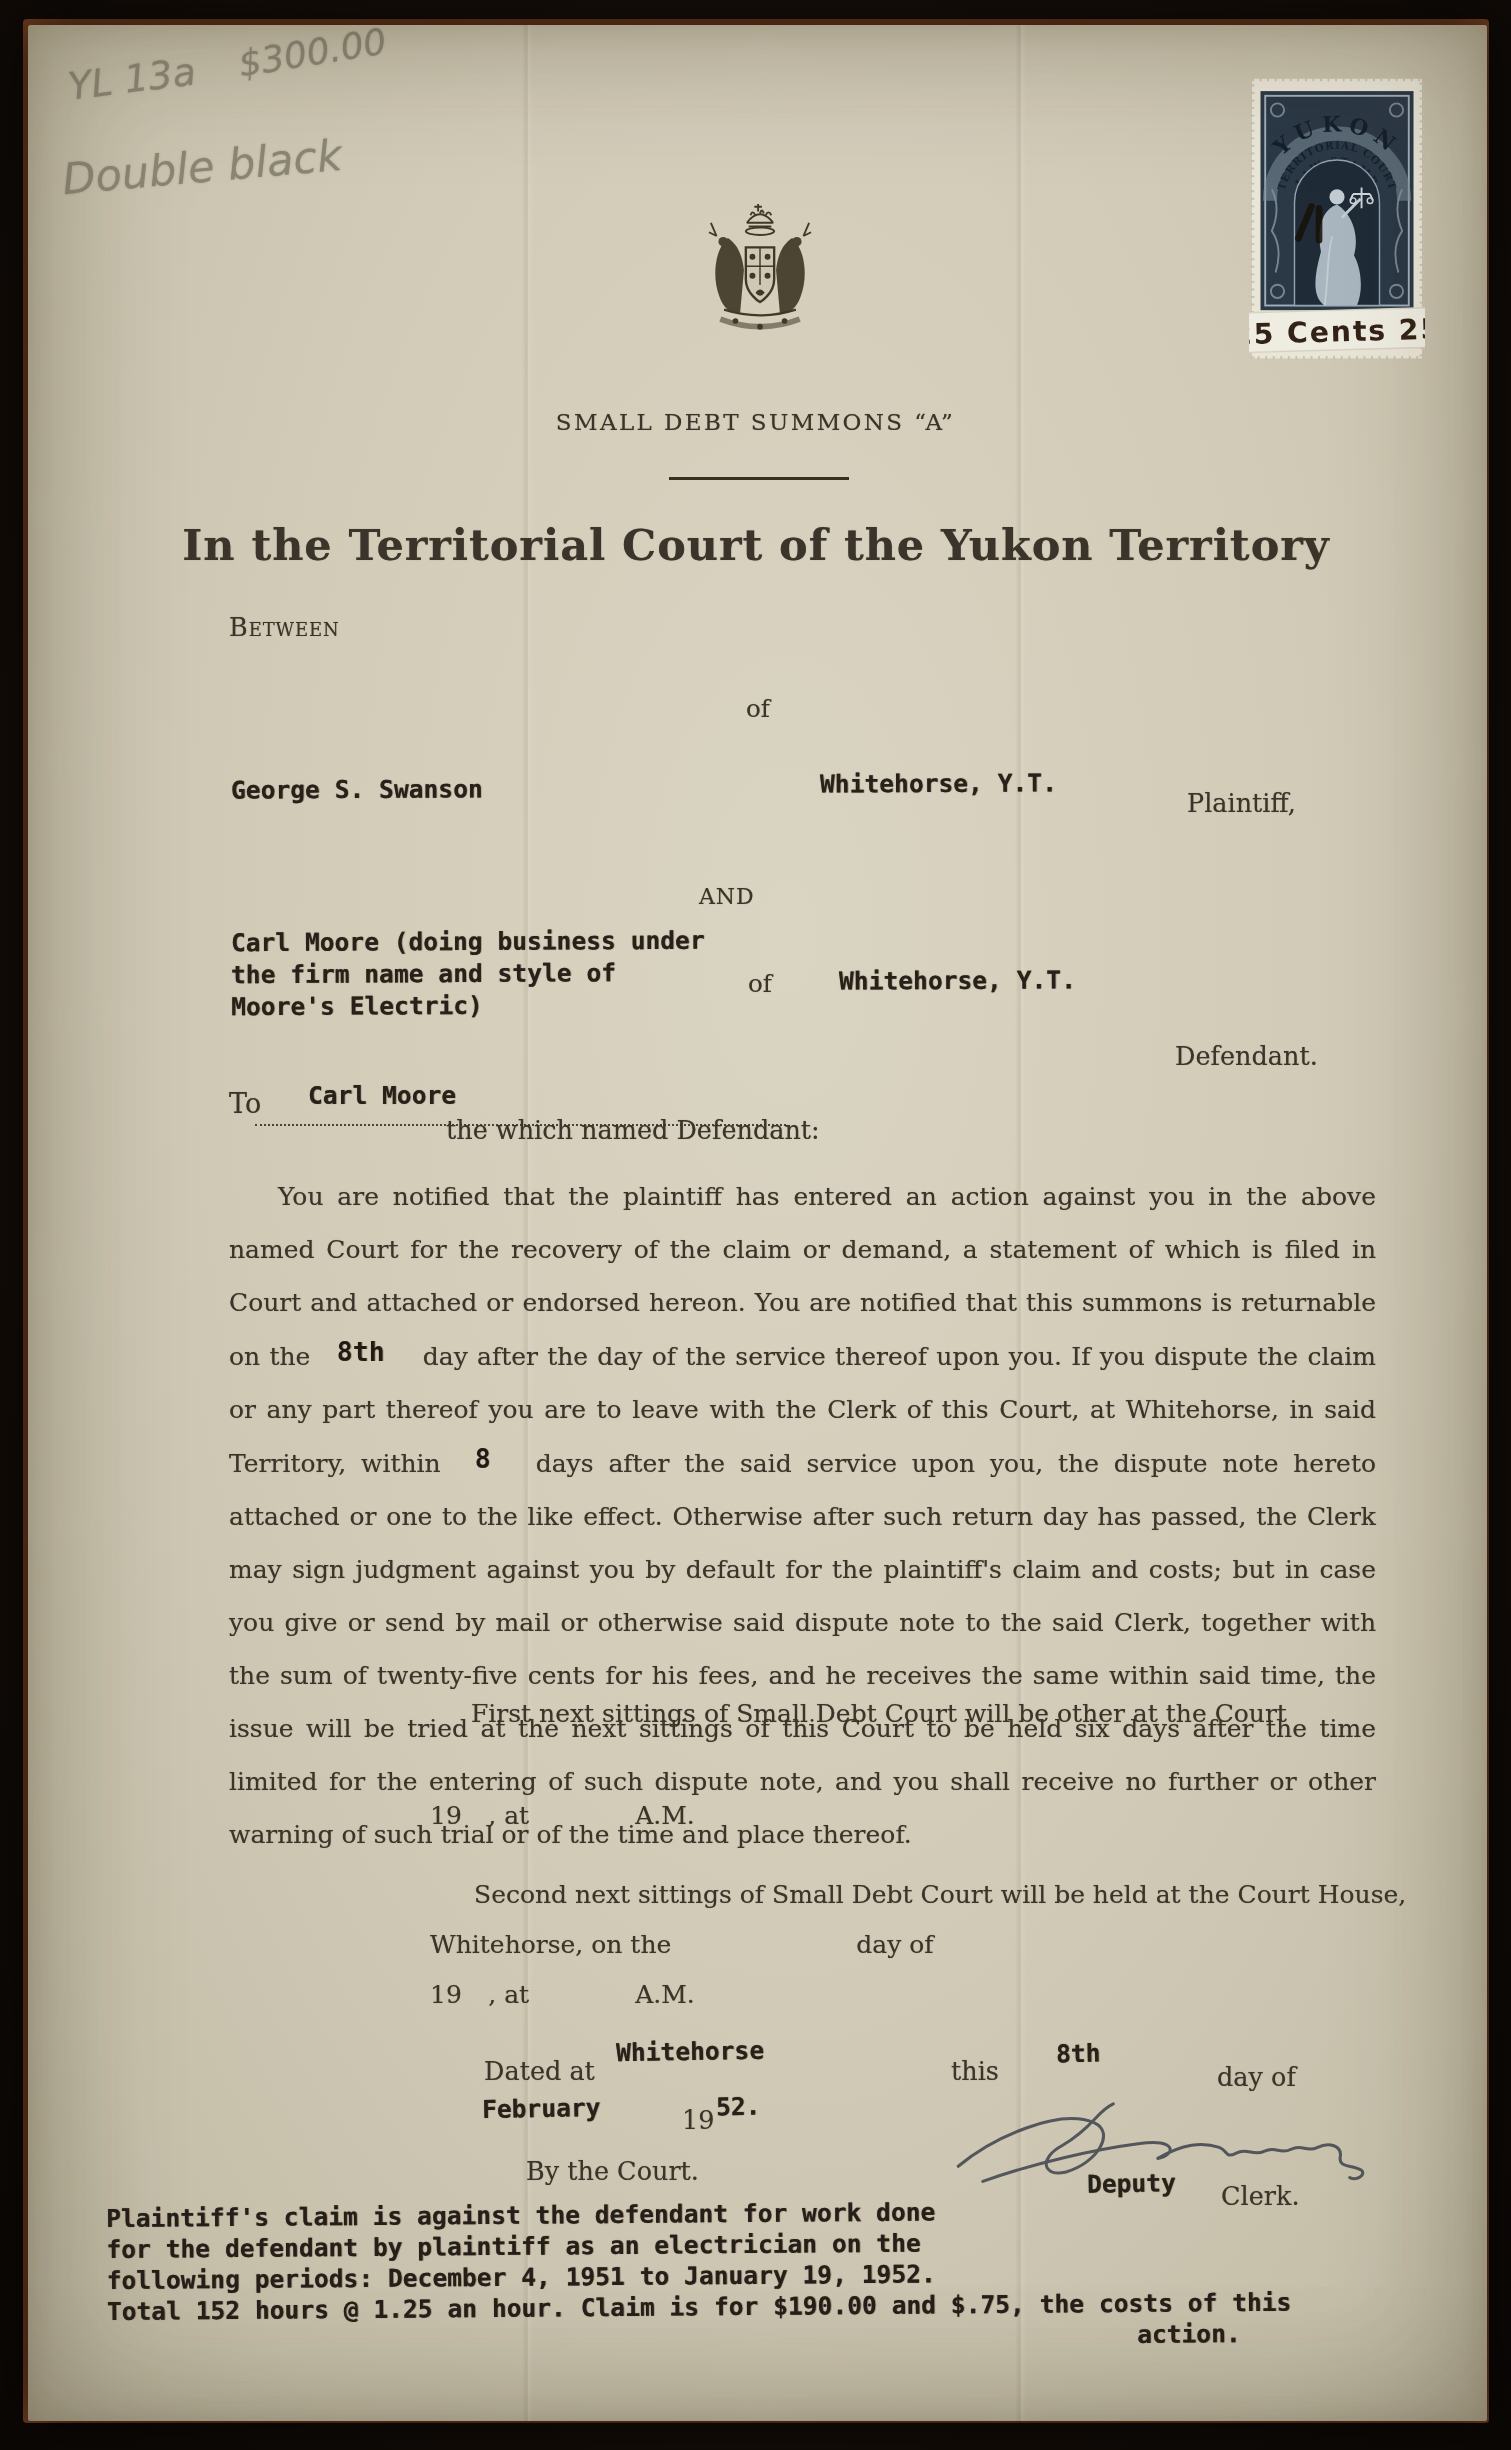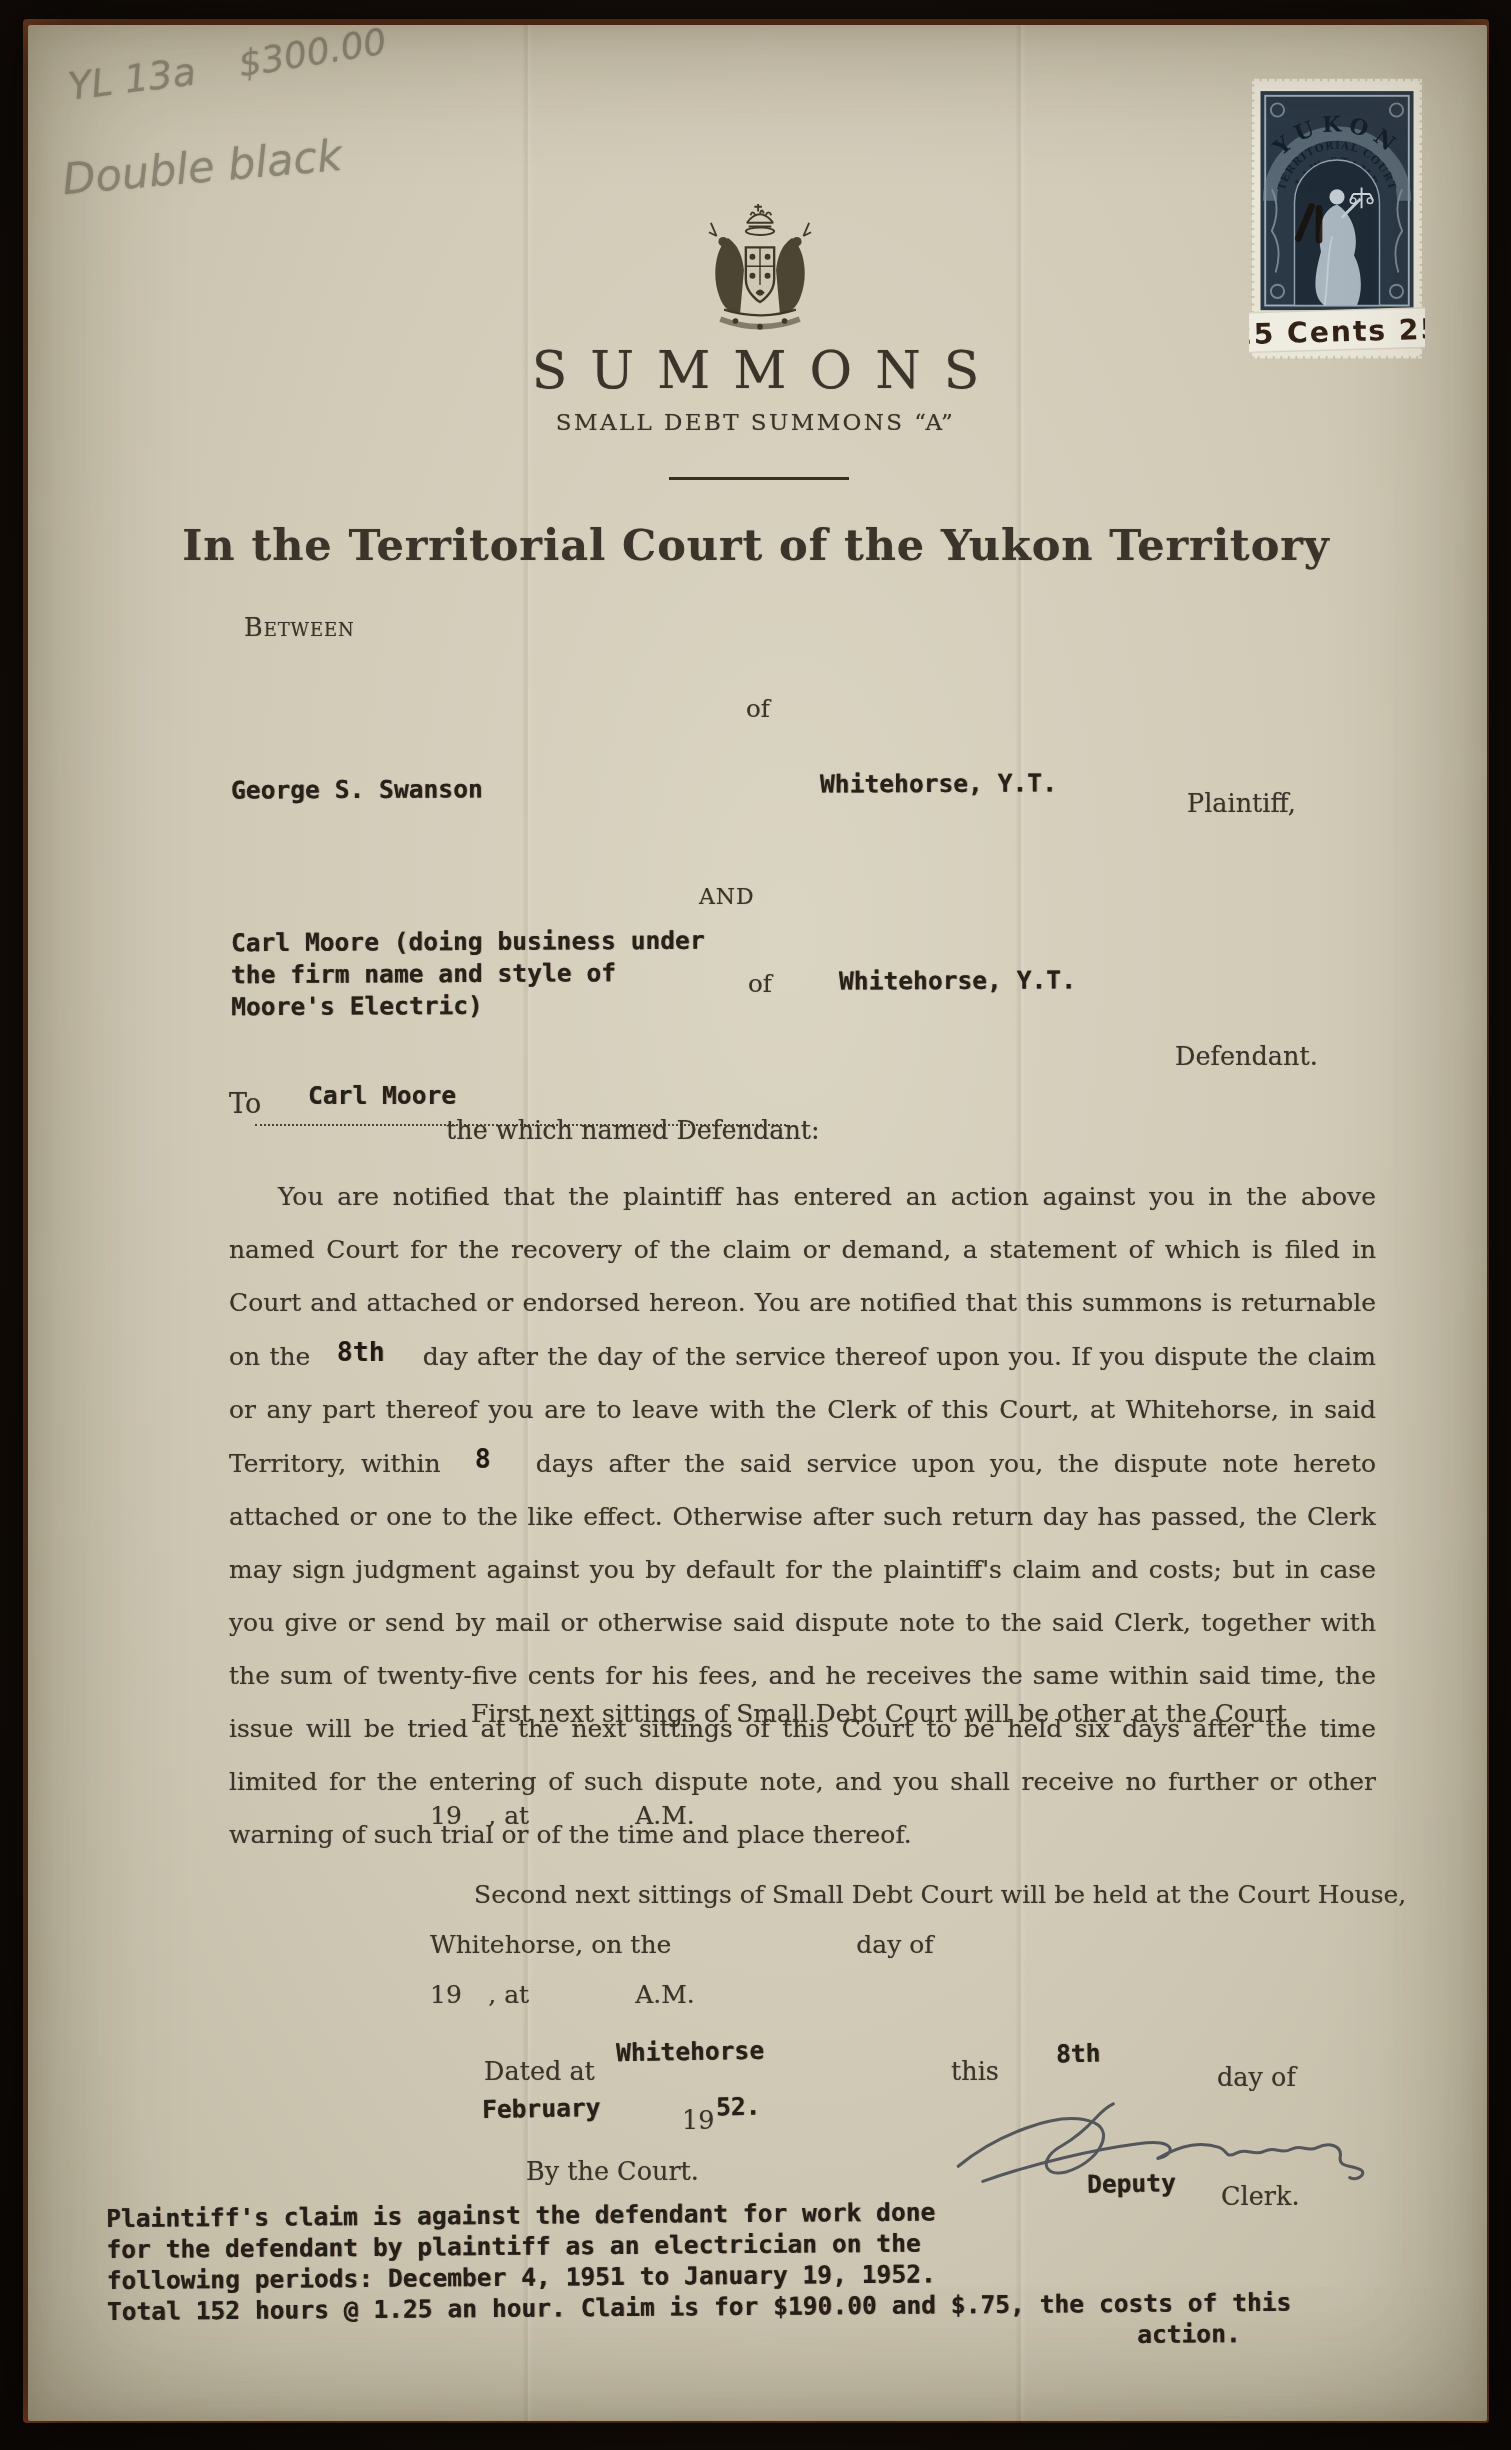--- a/index.html
+++ b/index.html
@@ -11,21 +11,21 @@
          background:radial-gradient(ellipse at 52% 38%, #dad4c2 0%, #d2cbb8 48%, #c6c0ab 82%, #b7b19c 100%);
          box-shadow:0 0 57px rgba(0,0,0,.75), inset 0 0 113px rgba(90,75,45,.18);}
   .crease{position:absolute;top:24.6px;height:2396px;width:11.3px;
           background:linear-gradient(90deg, rgba(0,0,0,0) 0%, rgba(70,60,35,.10) 45%, rgba(255,255,255,.10) 60%, rgba(0,0,0,0) 100%);}
   .serif{position:absolute;color:#3a342a;text-shadow:0 0 0.9px rgba(45,35,15,.45);}
   .typed{font-family:"DejaVu Sans Mono","Liberation Mono",monospace;font-weight:bold;color:#262219;
          text-shadow:0.9px 0 0 rgba(110,45,35,.30), 0 0 0.9px rgba(20,15,10,.5);}
   .typedabs{position:absolute;}
   .pencil{position:absolute;font-family:"DejaVu Sans",sans-serif;font-style:italic;color:#8b8674;
           text-shadow:0 0 1.9px rgba(120,115,100,.5);}
-  .smallcaps{font-variant:small-caps;letter-spacing:0.9px;margin-left:15px;}
+  .smallcaps{font-variant:small-caps;letter-spacing:0.9px;}
   .para{position:absolute;left:229px;top:1170px;width:1147px;font-size:25px;line-height:53px;
         text-align:justify;text-indent:49px;color:#3a342a;text-shadow:0 0 0.9px rgba(45,35,15,.45);}
   .para .fill{font-family:"DejaVu Sans Mono","Liberation Mono",monospace;font-weight:bold;color:#201c15;
         position:relative;top:-3.8px;font-size:26.5px;text-shadow:0.9px 0 0 rgba(110,45,35,.30);}
   .fill-day{margin:0 38px 0 26.5px;}
   .fill-days{margin:0 45px 0 34px;}
   .leader{position:absolute;left:255px;top:1094px;width:531px;height:30px;border-bottom:2.8px dotted #4a443a;}
   .rule{position:absolute;left:669px;top:477px;width:180px;height:2.8px;background:#3a2e1e;}
   .claim{position:absolute;left:106px;top:2203px;font-family:"DejaVu Sans Mono","Liberation Mono",monospace;
          font-weight:bold;font-size:24.6px;line-height:31px;color:#242019;transform:rotate(-0.45deg);
@@ -130,21 +130,20 @@
       <g stroke="#403927" fill="none">
         <path d="M18,114 Q56,126 94,114" stroke-width="2.5"></path>
         <path d="M14,124 Q56,140 98,124" stroke-width="6" opacity="0.55"></path>
         <circle cx="30" cy="126" r="3" fill="#403927" stroke="none"></circle>
         <circle cx="56" cy="132" r="3" fill="#403927" stroke="none"></circle>
         <circle cx="82" cy="126" r="3" fill="#403927" stroke="none"></circle>
       </g>
     </svg>
   </div>
 
-  <div class="serif" style="left:283px;top:340px;width:945px;text-align:center;font-size:52px;letter-spacing:23px;"><span style="margin-right:-23px;">SUMMONS</span></div>
   <div class="serif" style="left:283px;top:409px;width:945px;text-align:center;font-size:23px;letter-spacing:2.4px;">SMALL DEBT SUMMONS “A”</div>
   <div class="rule"></div>
   <div class="serif" style="left:0;top:520px;width:1512px;text-align:center;font-size:43px;font-weight:bold;letter-spacing:0.9px;">In the Territorial Court of the Yukon Territory</div>
 
   <div class="serif smallcaps" style="left:229px;top:612px;font-size:25.5px;">Between</div>
   <div class="serif" style="left:746px;top:694px;font-size:24.6px;">of</div>
   <div class="typed typedabs" style="left:231px;top:775px;font-size:24.6px;transform:rotate(-0.3deg);">George S. Swanson</div>
   <div class="typed typedabs" style="left:820px;top:769px;font-size:24.6px;transform:rotate(-0.3deg);">Whitehorse, Y.T.</div>
   <div class="serif" style="left:1187px;top:788px;font-size:25.5px;">Plaintiff,</div>
 

